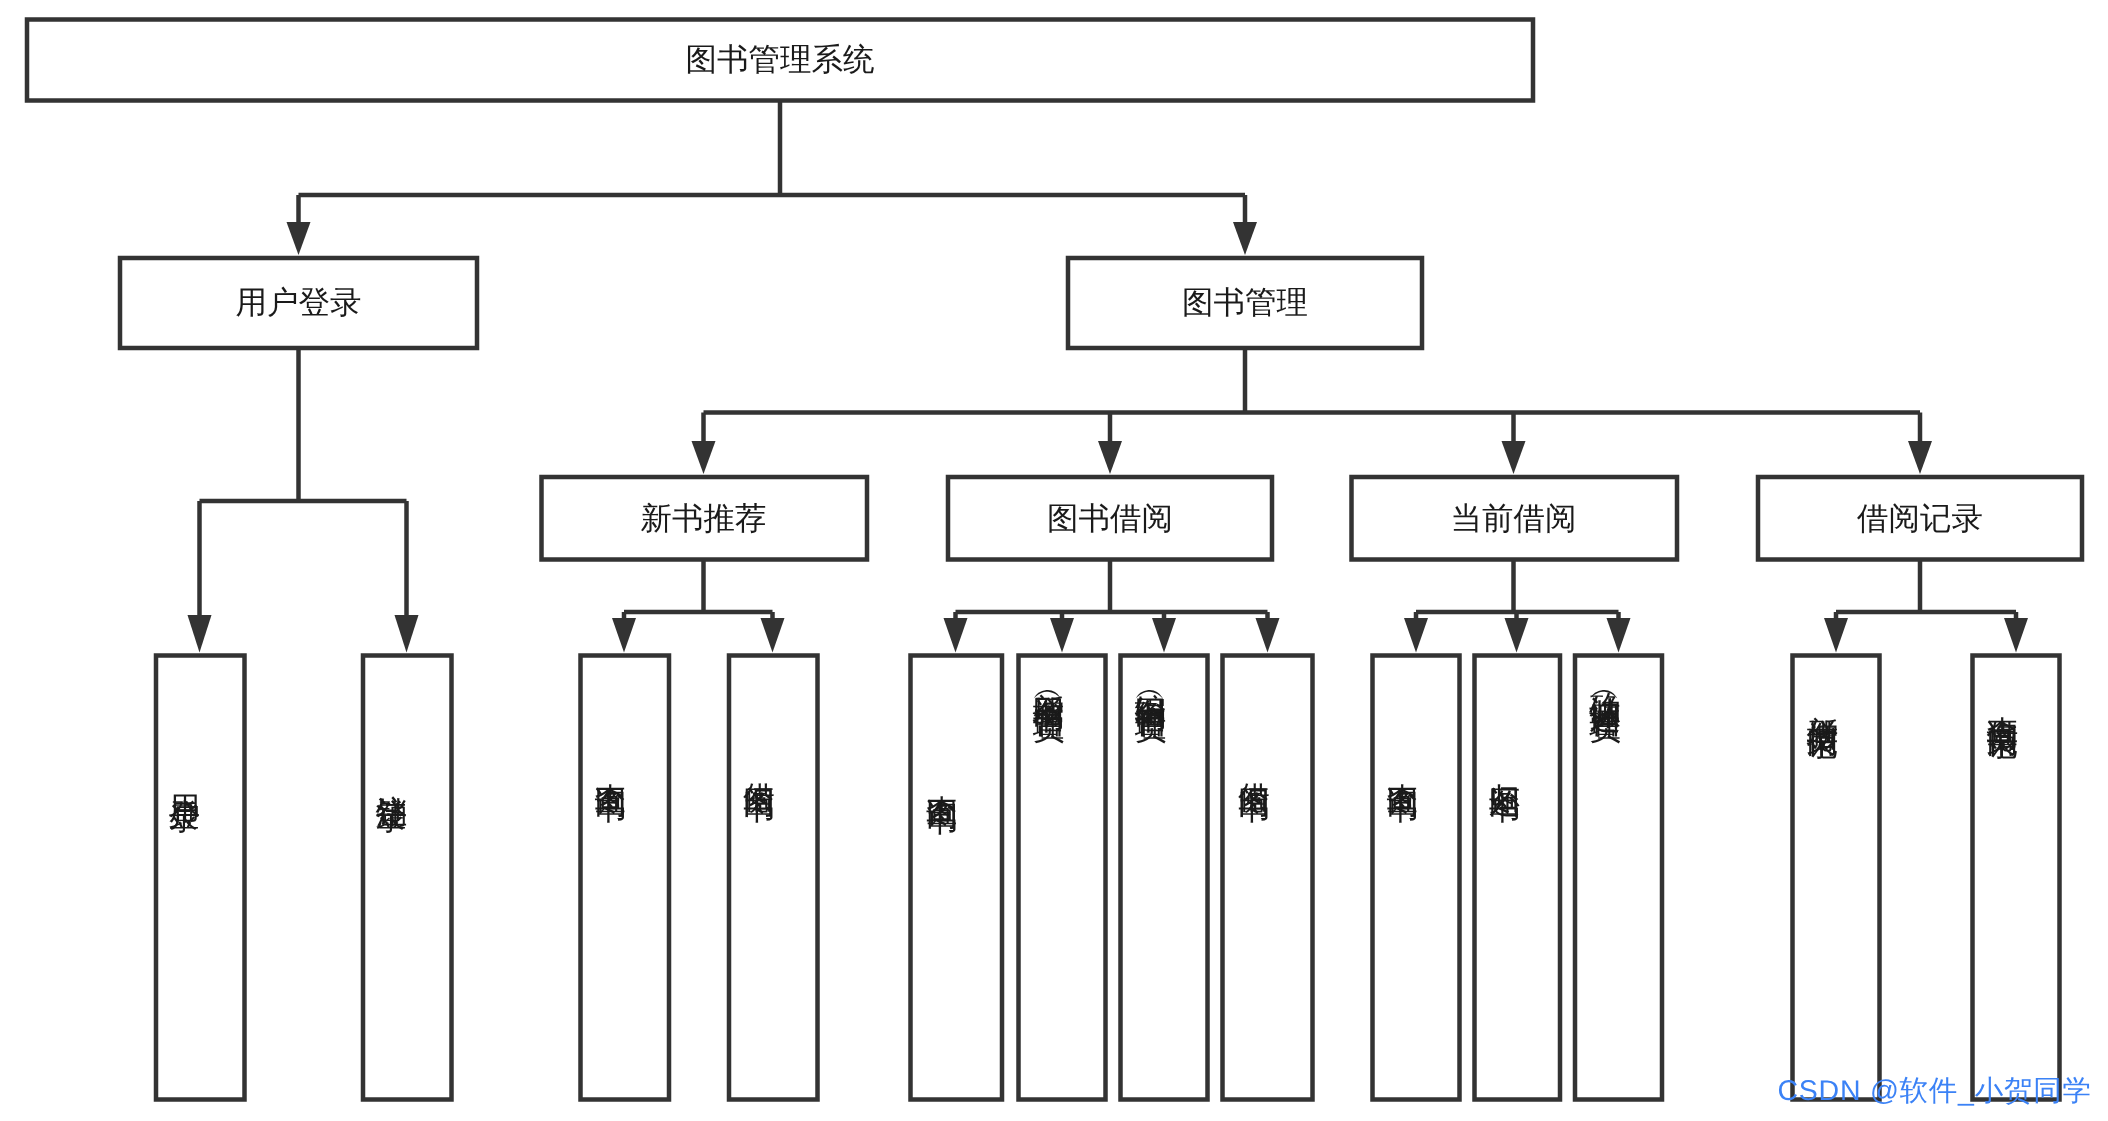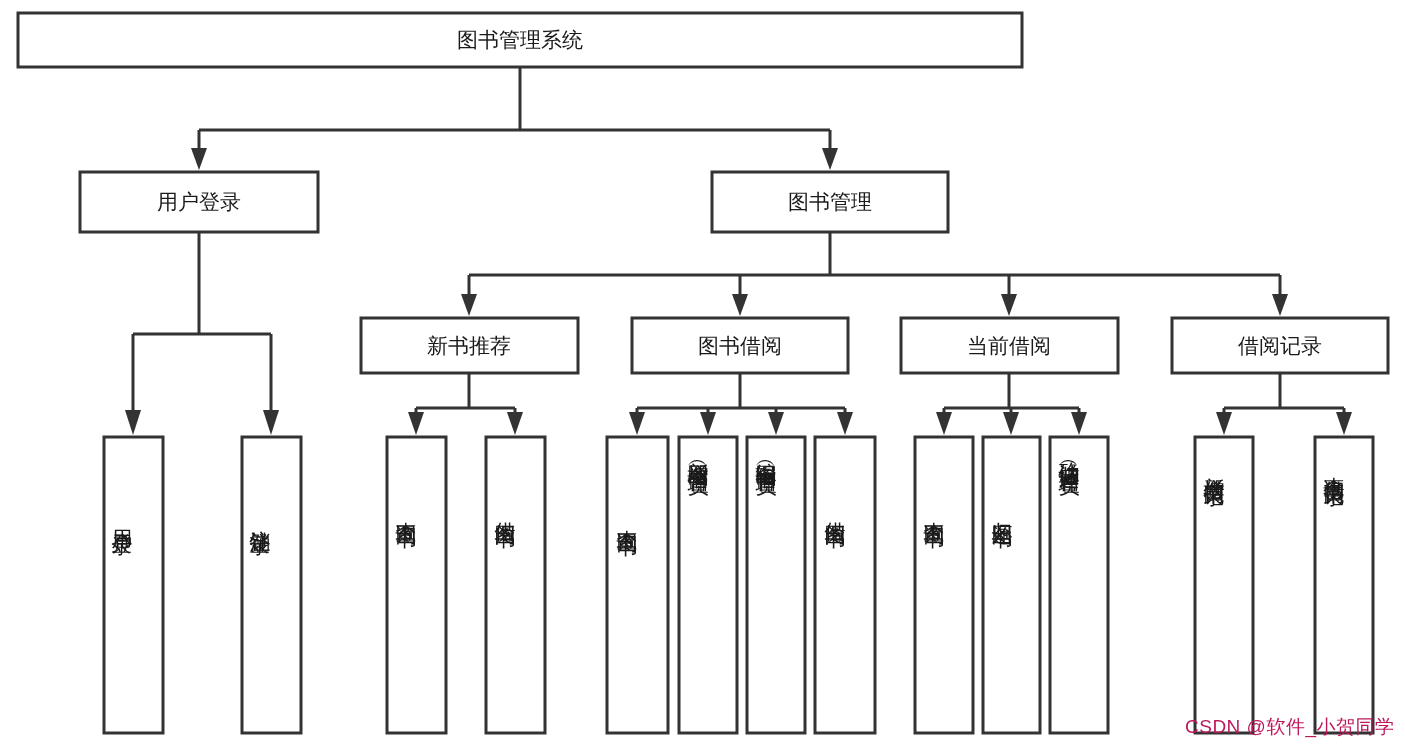--- a/index.html
+++ b/index.html
@@ -59,21 +59,21 @@
     text-align: start;
     white-space: nowrap;
     pointer-events: none;
   }
   .watermark {
     position: absolute;
     left: 1185px;
     top: 714px;
     font-family: "Liberation Sans", sans-serif;
     font-size: 19px;
-    color: #be185d;
+    color: #3b82f6;
     white-space: nowrap;
     letter-spacing: 0.5px;
   }
 </style>
 </head>
 <body>
 
 <div id="diagram-root">
 
   <svg class="diagram-canvas" viewBox="0 0 1405 747">

